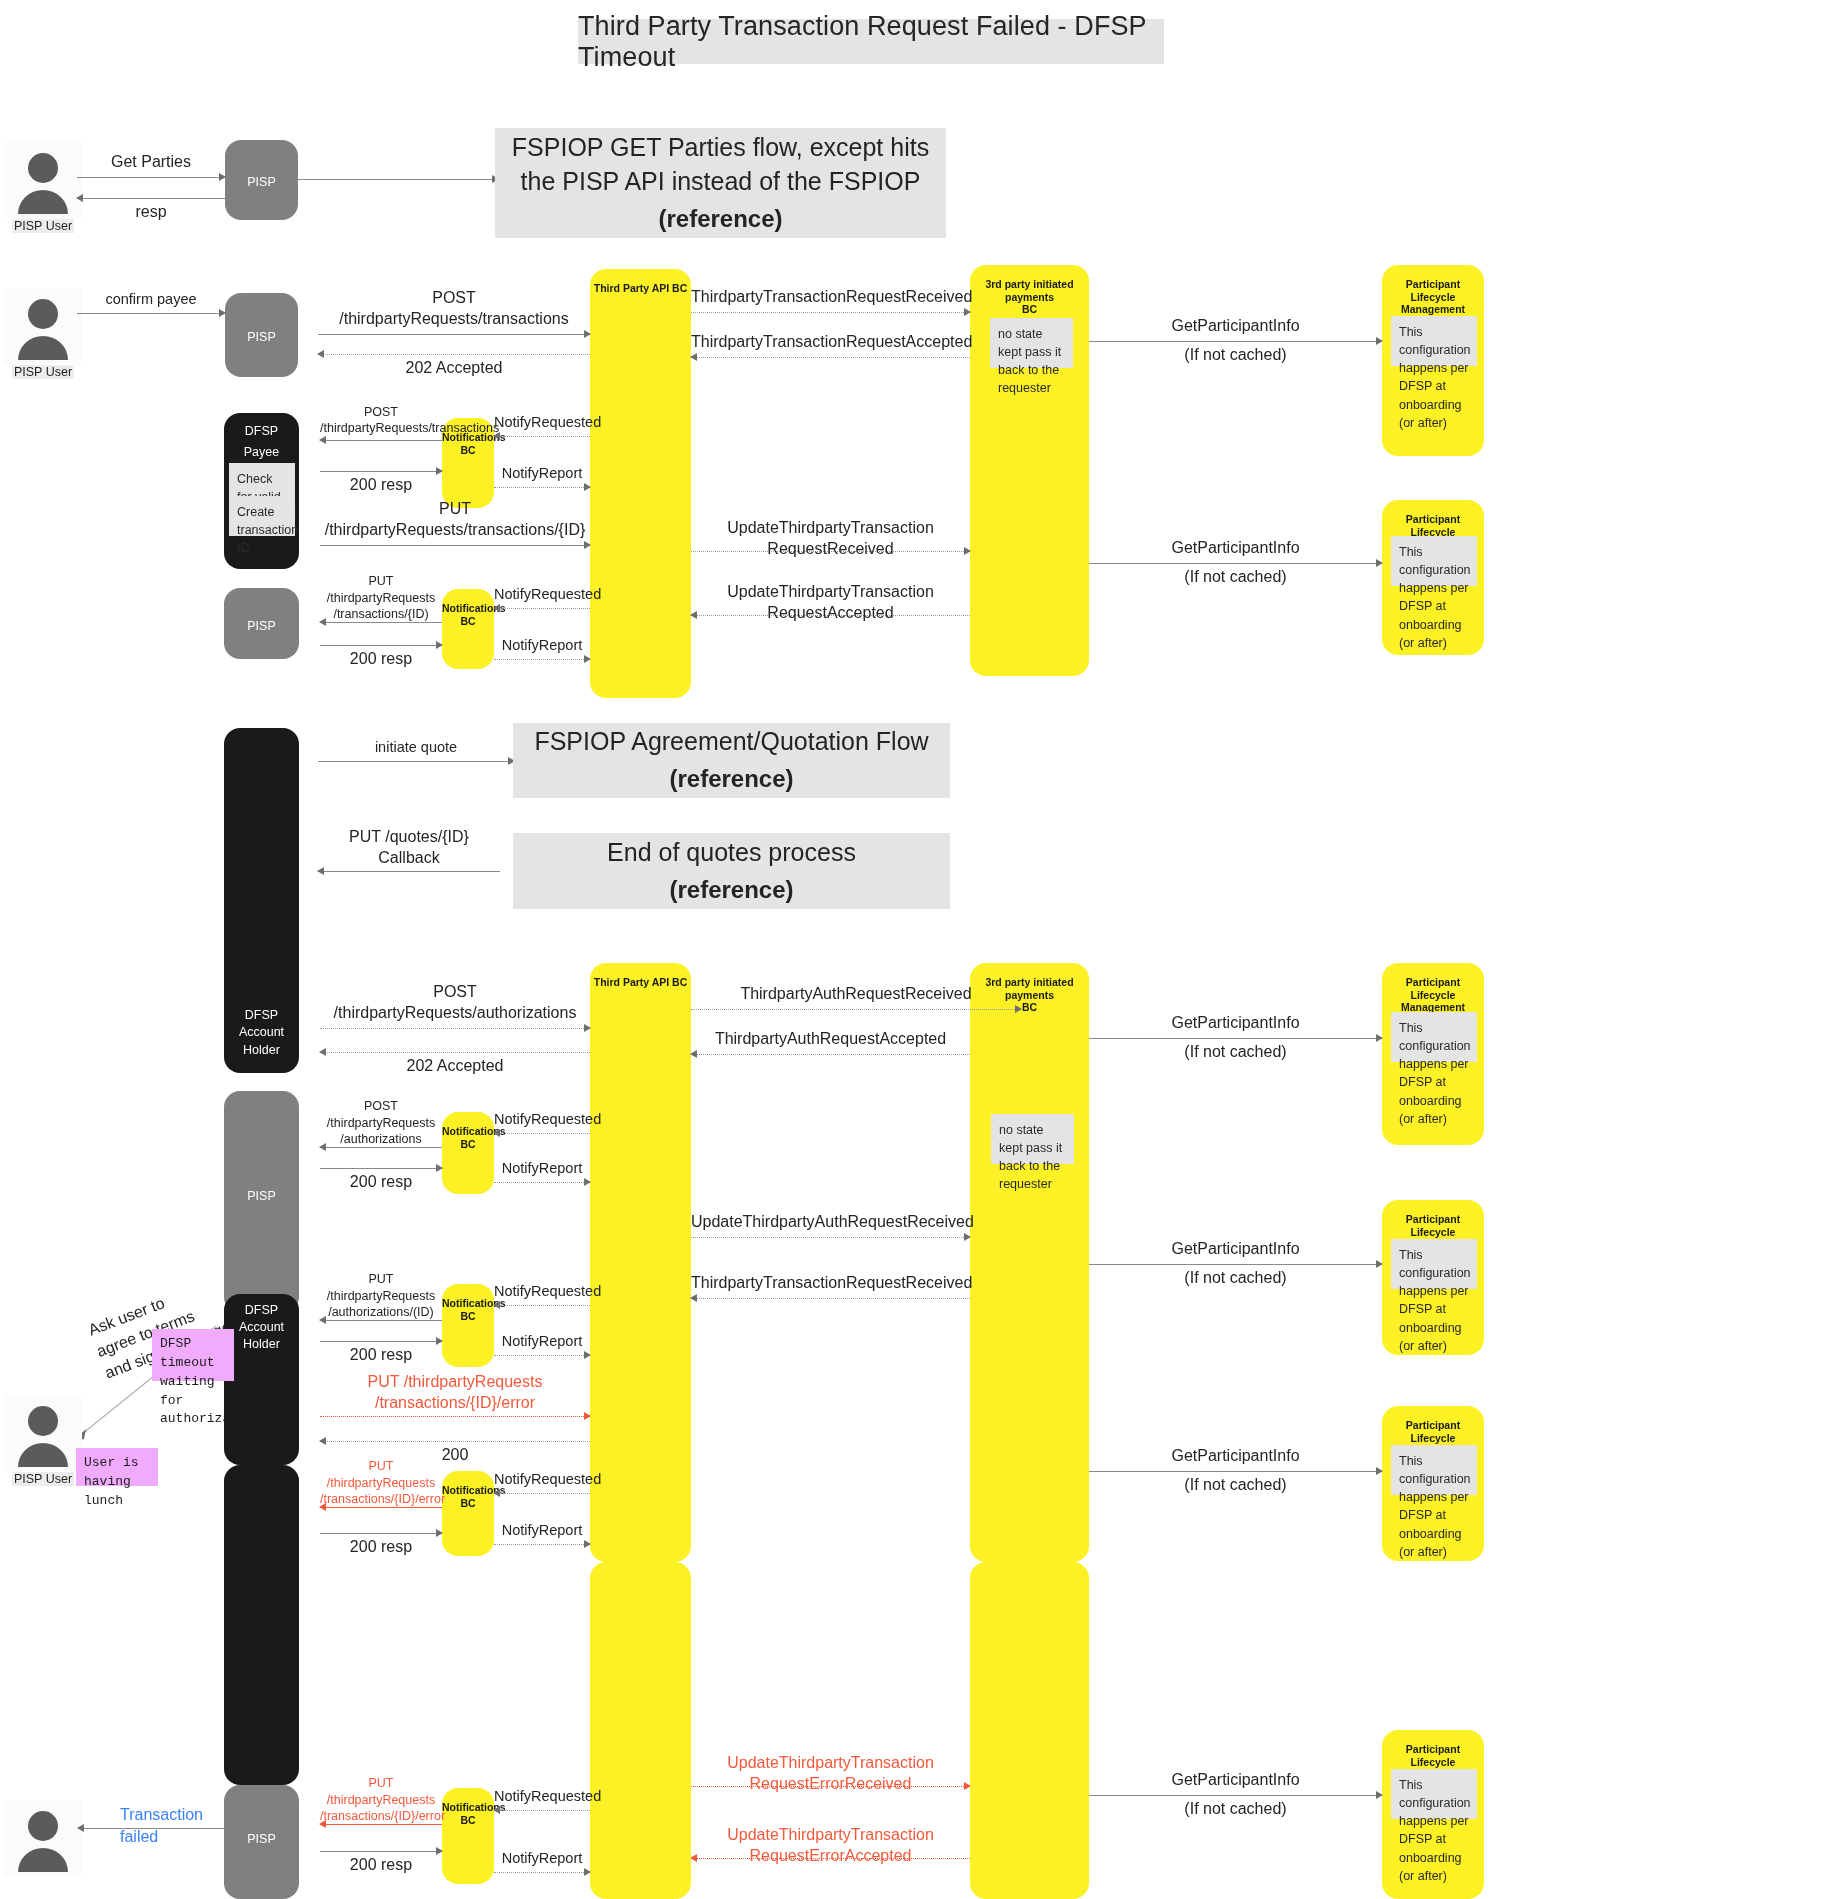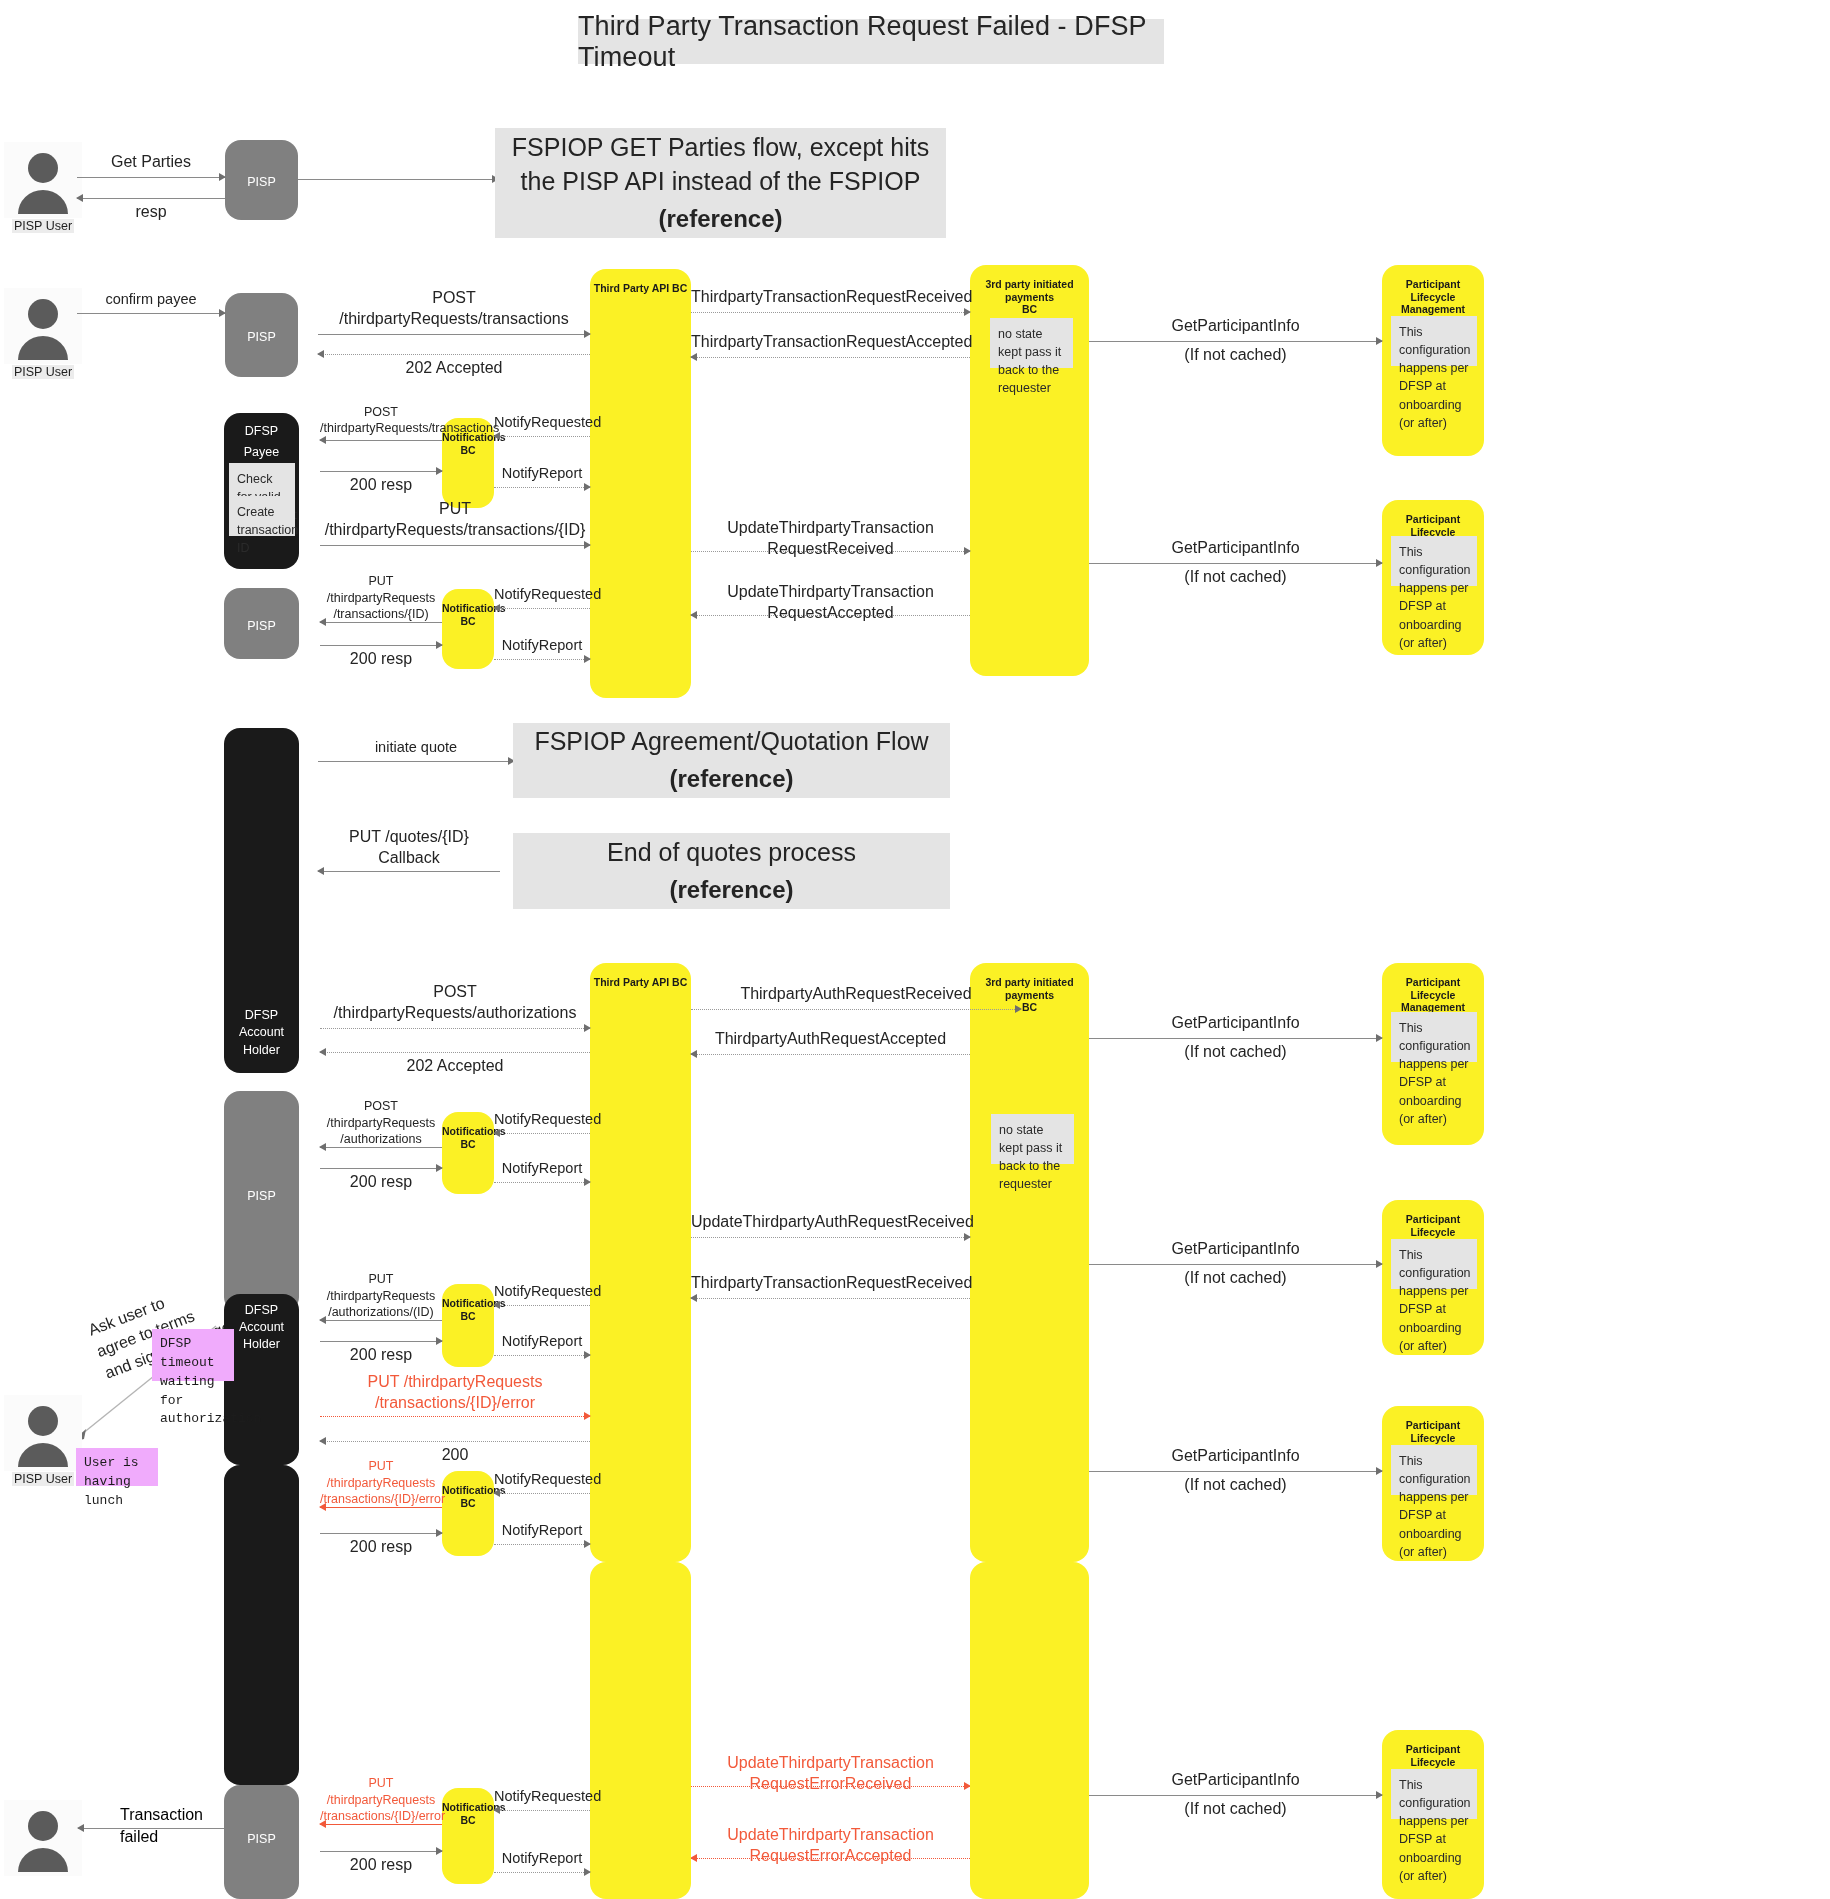--- a/index.html
+++ b/index.html
@@ -156,21 +156,21 @@
   }
   .arrow-label.small { font-size: 12.5px; }
   .arrow-label.med   { font-size: 14.5px; }
   .arrow-label.red   { color: #f2593a; }
   .lbl-above { bottom: 50%; margin-bottom: 4px; }
   .lbl-below { top: 50%; margin-top: 4px; }
 
   .free-label {
     position: absolute;
     font-size: 16px;
-    color: #000000;
+    color: #3b82f6;
     line-height: 1.35;
     white-space: pre-line;
   }
 
   .rot-note {
     position: absolute;
     font-size: 16px;
     color: #242424;
     line-height: 1.45;
     white-space: pre-line;

